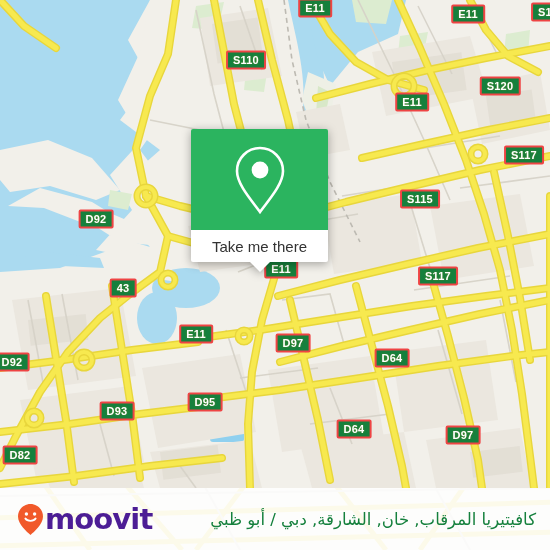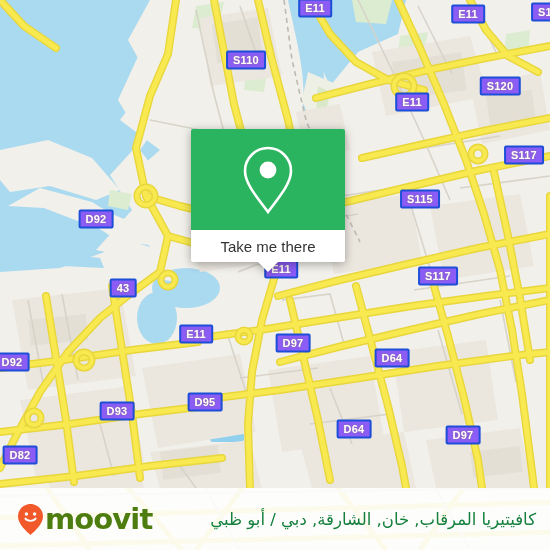--- a/index.html
+++ b/index.html
@@ -25,22 +25,22 @@
     width: 550px;
     height: 488px;
     overflow: hidden;
     background: #f2f0ea;
   }
   #map-svg { position:absolute; left:0; top:0; width:550px; height:488px; display:block; }
 
   
   .shield {
     position: absolute;
-    background: #8b5cf6;
-    border: 2px solid #1d4ed8;
+    background: #15803d;
+    border: 2px solid #ef4444;
     border-radius: 2px;
     color: #ffffff;
     font-size: 11px;
     font-weight: bold;
     letter-spacing: .2px;
     padding: 1px 5px 2px 5px;
     line-height: 12px;
     white-space: nowrap;
     text-shadow: 0 0 2px rgba(160,140,20,.55);
     font-family: "Liberation Sans", sans-serif;
@@ -59,21 +59,21 @@
     padding: 1px 8px 2px 8px;
     white-space: nowrap;
     font-family: "Liberation Sans", sans-serif;
   }
 
   
   #callout {
     position: absolute;
     left: 191px;
     top: 129px;
-    width: 154px;
+    width: 137px;
     filter: drop-shadow(0 2px 5px rgba(0,0,0,0.33));
   }
   #callout-green {
     width: 100%;
     height: 101px;
     background: #2bb45f;
     border-radius: 2px 2px 0 0;
     display: flex;
     align-items: center;
     justify-content: center;
@@ -130,21 +130,21 @@
   }
   #brand {
     display: flex;
     align-items: center;
     margin-left: 17px;
     flex: 0 0 auto;
   }
   #brand-mark { display:block; }
   #brand-word {
     font-size: 29px;
-    color: #4d7c0f;
+    color: #4c1d95;
     font-weight: bold;
     letter-spacing: -0.9px;
     margin-left: 1px;
     font-family: "DejaVu Sans", sans-serif;
   }
   #place-name {
     flex: 1 1 auto;
     text-align: right;
     direction: rtl;
     color: #15803d;

